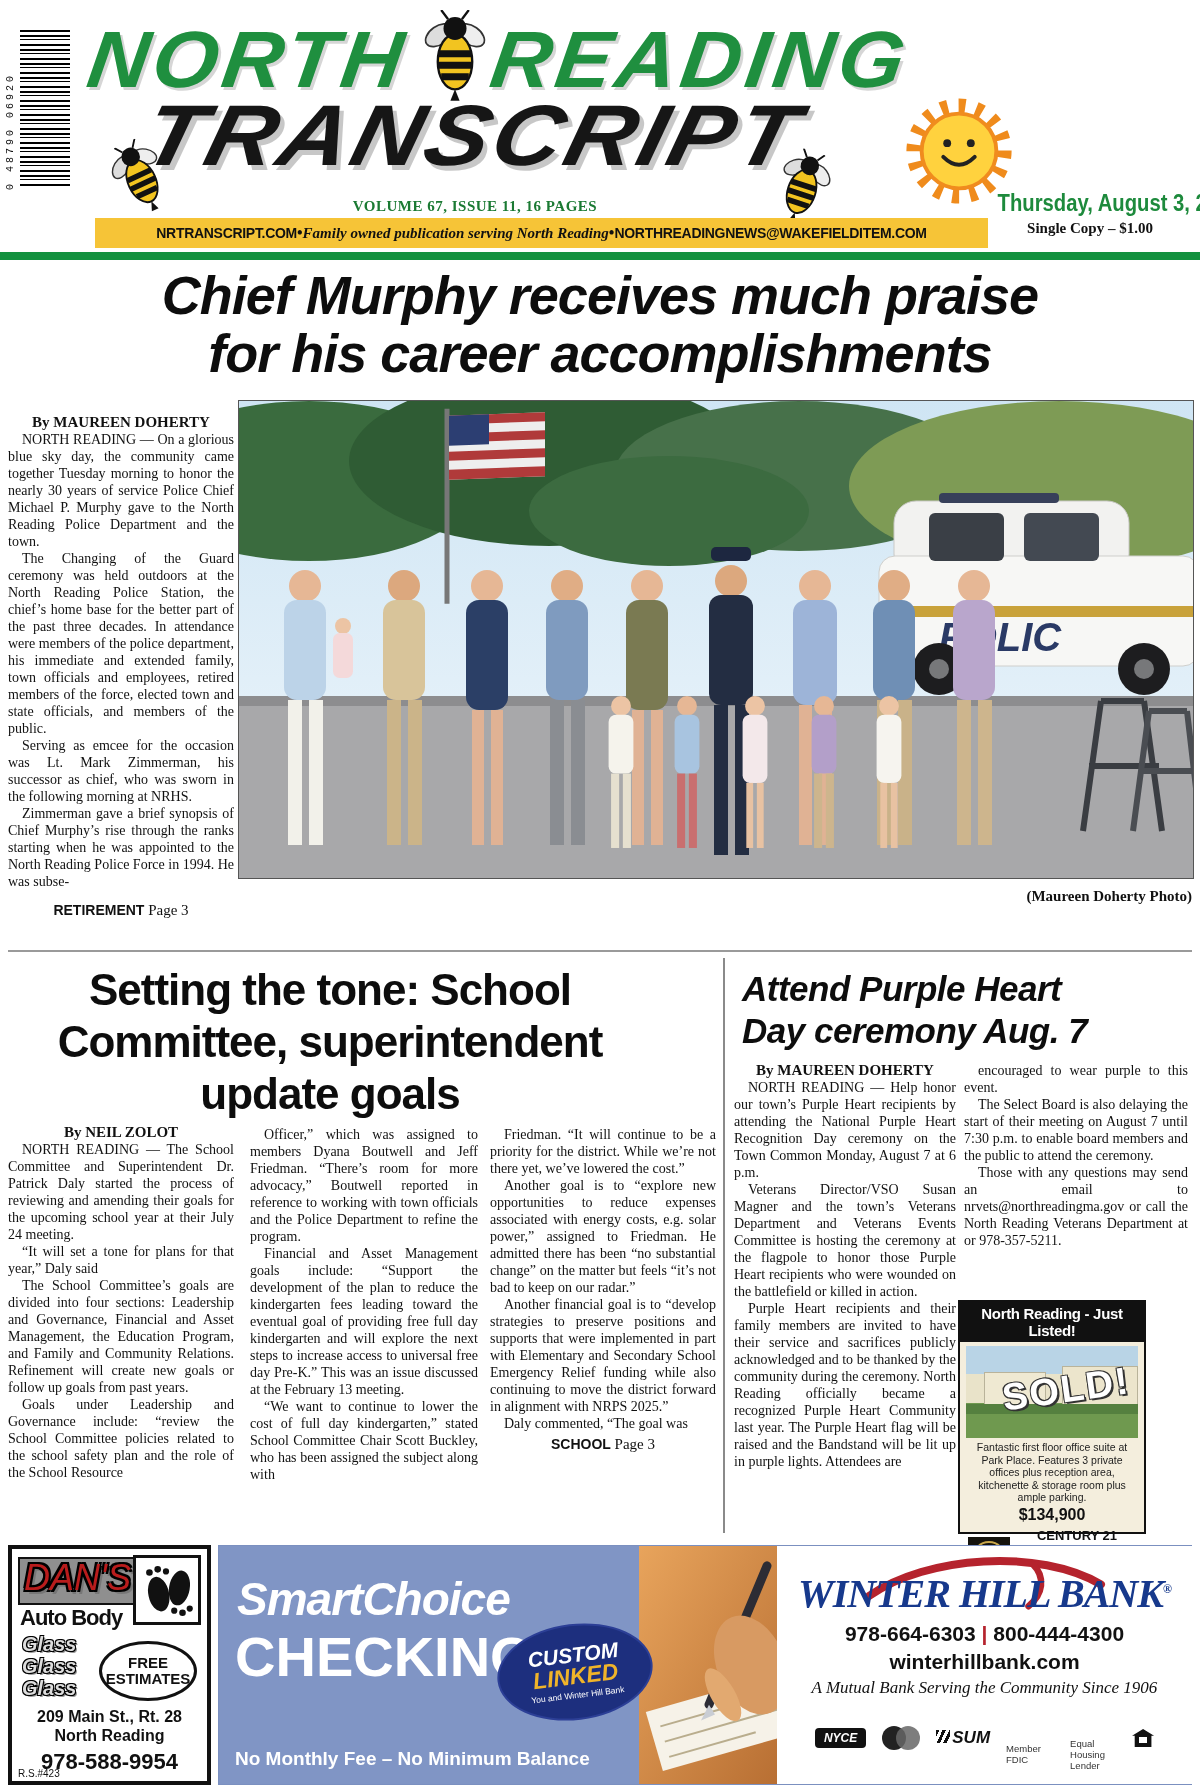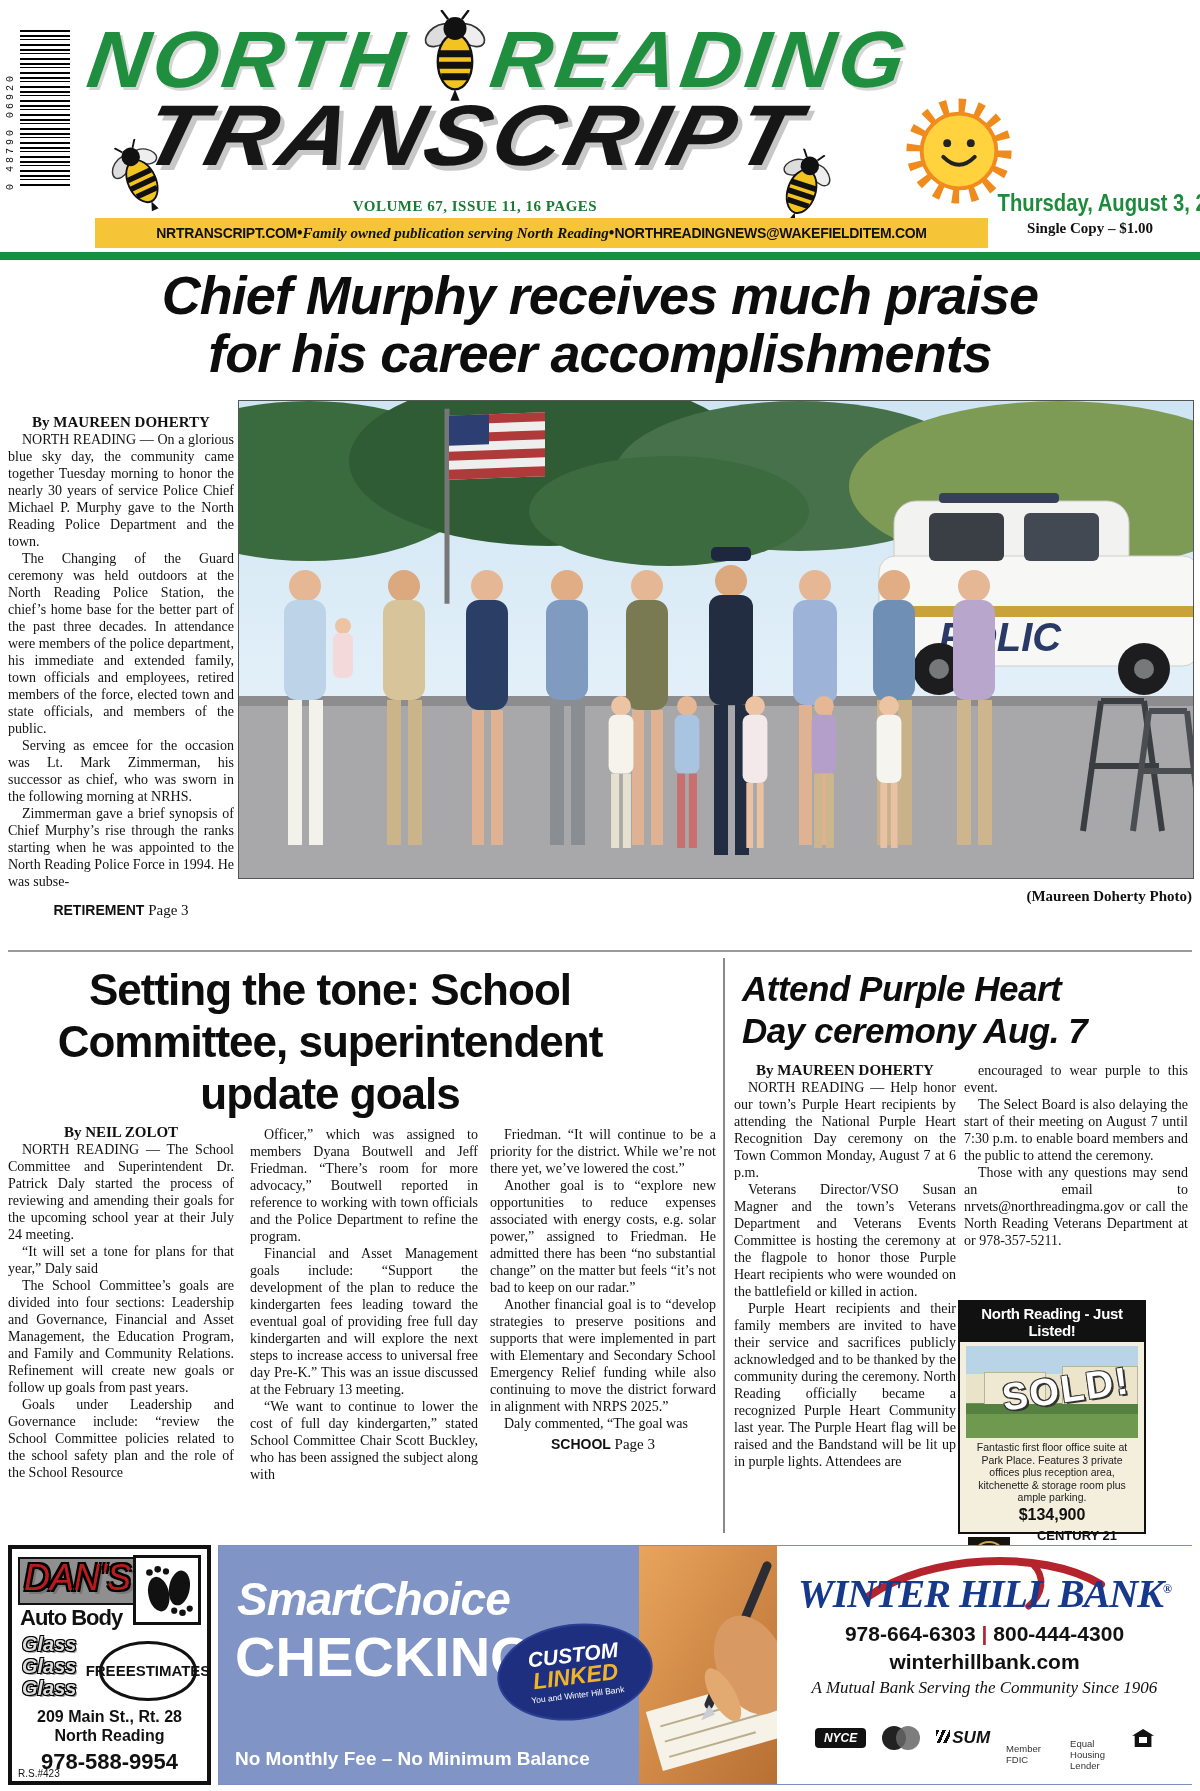--- a/index.html
+++ b/index.html
@@ -78,21 +78,21 @@
   .dans{left:8px;top:1545px;width:203px;height:240px;border:4px solid #111;box-sizing:border-box;
     background:#fff;font-family:"Liberation Sans",sans-serif;position:absolute;overflow:hidden;}
   .dans-bar{position:absolute;left:6px;top:8px;width:120px;height:44px;background:#8f8f8f;border:2px solid #111;}
   .dans-name{position:absolute;left:12px;top:8px;font-size:36px;font-weight:normal;font-style:italic;color:#b91c1c;
     text-shadow:2px 2px 0 #000,-2px -2px 0 #000,2px -2px 0 #000,-2px 2px 0 #000,4px 4px 0 #777;}
   .dans-feet{position:absolute;right:6px;top:6px;width:62px;height:64px;border:3px solid #111;background:#fff;}
   .dans-sub{position:absolute;left:8px;top:56px;font-size:22px;font-weight:bold;letter-spacing:-1px;}
   .glass{position:absolute;left:10px;font-size:20px;font-weight:bold;font-style:italic;color:#ddd;
     text-shadow:1px 1px 0 #000,-1px -1px 0 #000,1px -1px 0 #000,-1px 1px 0 #000,2px 2px 0 #999;}
   .free-oval{position:absolute;right:10px;top:92px;width:92px;height:54px;border:3px solid #111;border-radius:50%;
-    display:flex;flex-direction:row;align-items:center;justify-content:center;font-weight:bold;font-size:15px;line-height:16px;}
+    display:flex;flex-direction:column;align-items:center;justify-content:center;font-weight:bold;font-size:15px;line-height:16px;}
   .dans-addr{position:absolute;left:0;top:158px;width:100%;text-align:center;font-weight:bold;font-size:16px;line-height:19px;}
   .dans-phone{position:absolute;left:0;top:200px;width:100%;text-align:center;font-weight:bold;font-size:22px;}
   .dans-rs{position:absolute;left:6px;bottom:2px;font-size:10px;}
 
   
   .smart{left:218px;top:1545px;width:974px;height:240px;border:1px solid #7b90c0;box-sizing:border-box;background:#fff;}
   .smart-blue{position:absolute;left:0;top:0;width:420px;height:100%;background:#8095c5;}
   .sc-line1{position:absolute;left:18px;top:26px;font-family:"Liberation Sans",sans-serif;
     font-weight:bold;font-style:italic;font-size:46px;color:#fff;letter-spacing:-1px;}
   .sc-line2{position:absolute;left:16px;top:78px;font-family:"Liberation Sans",sans-serif;

